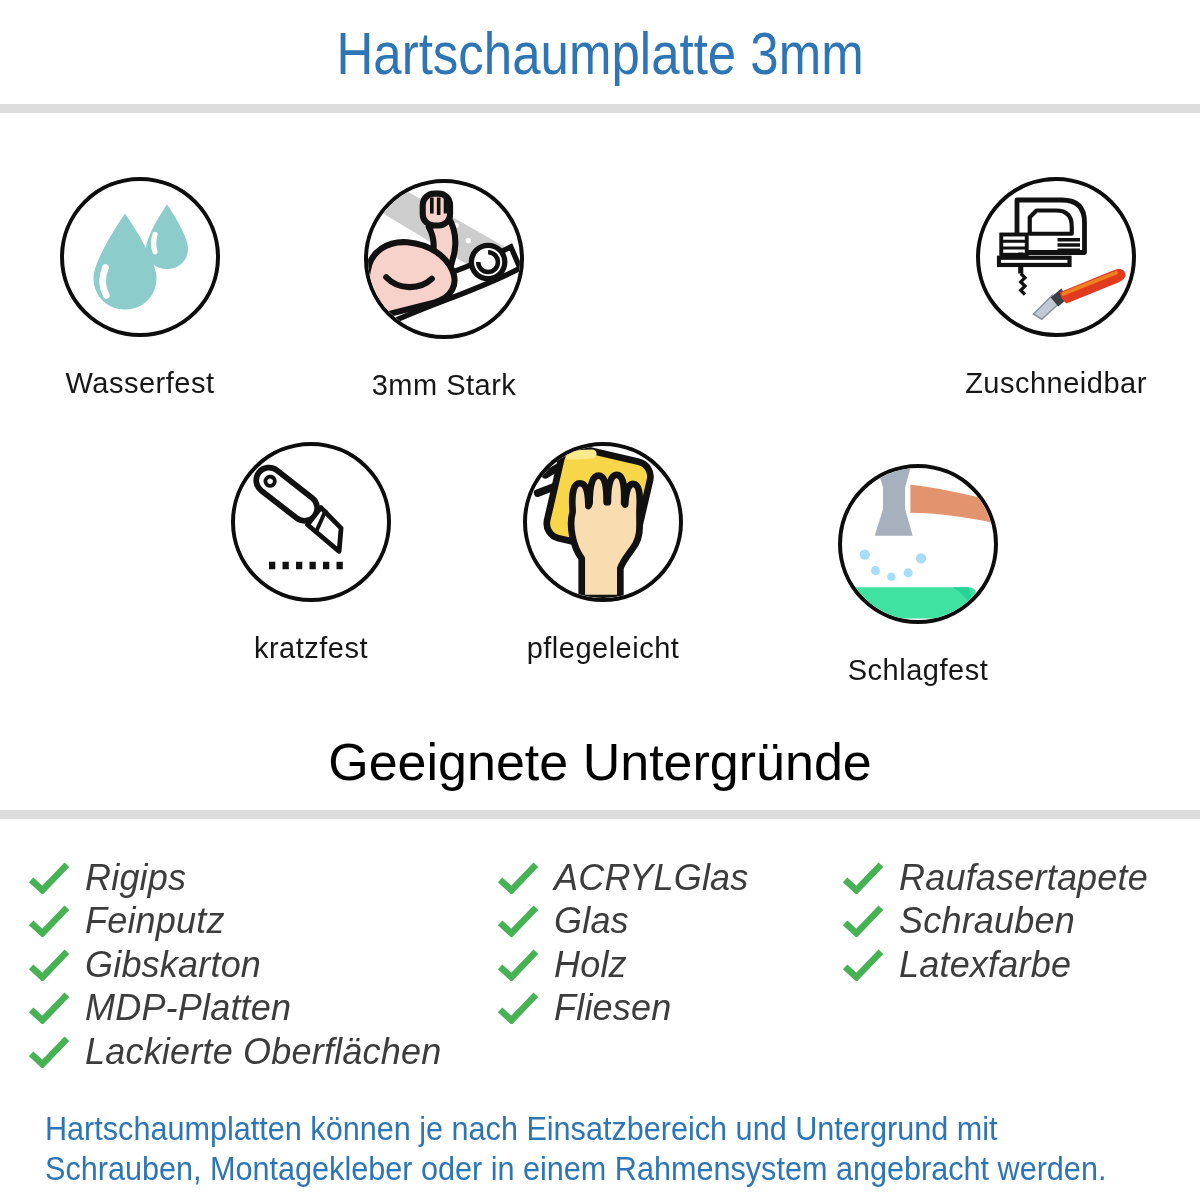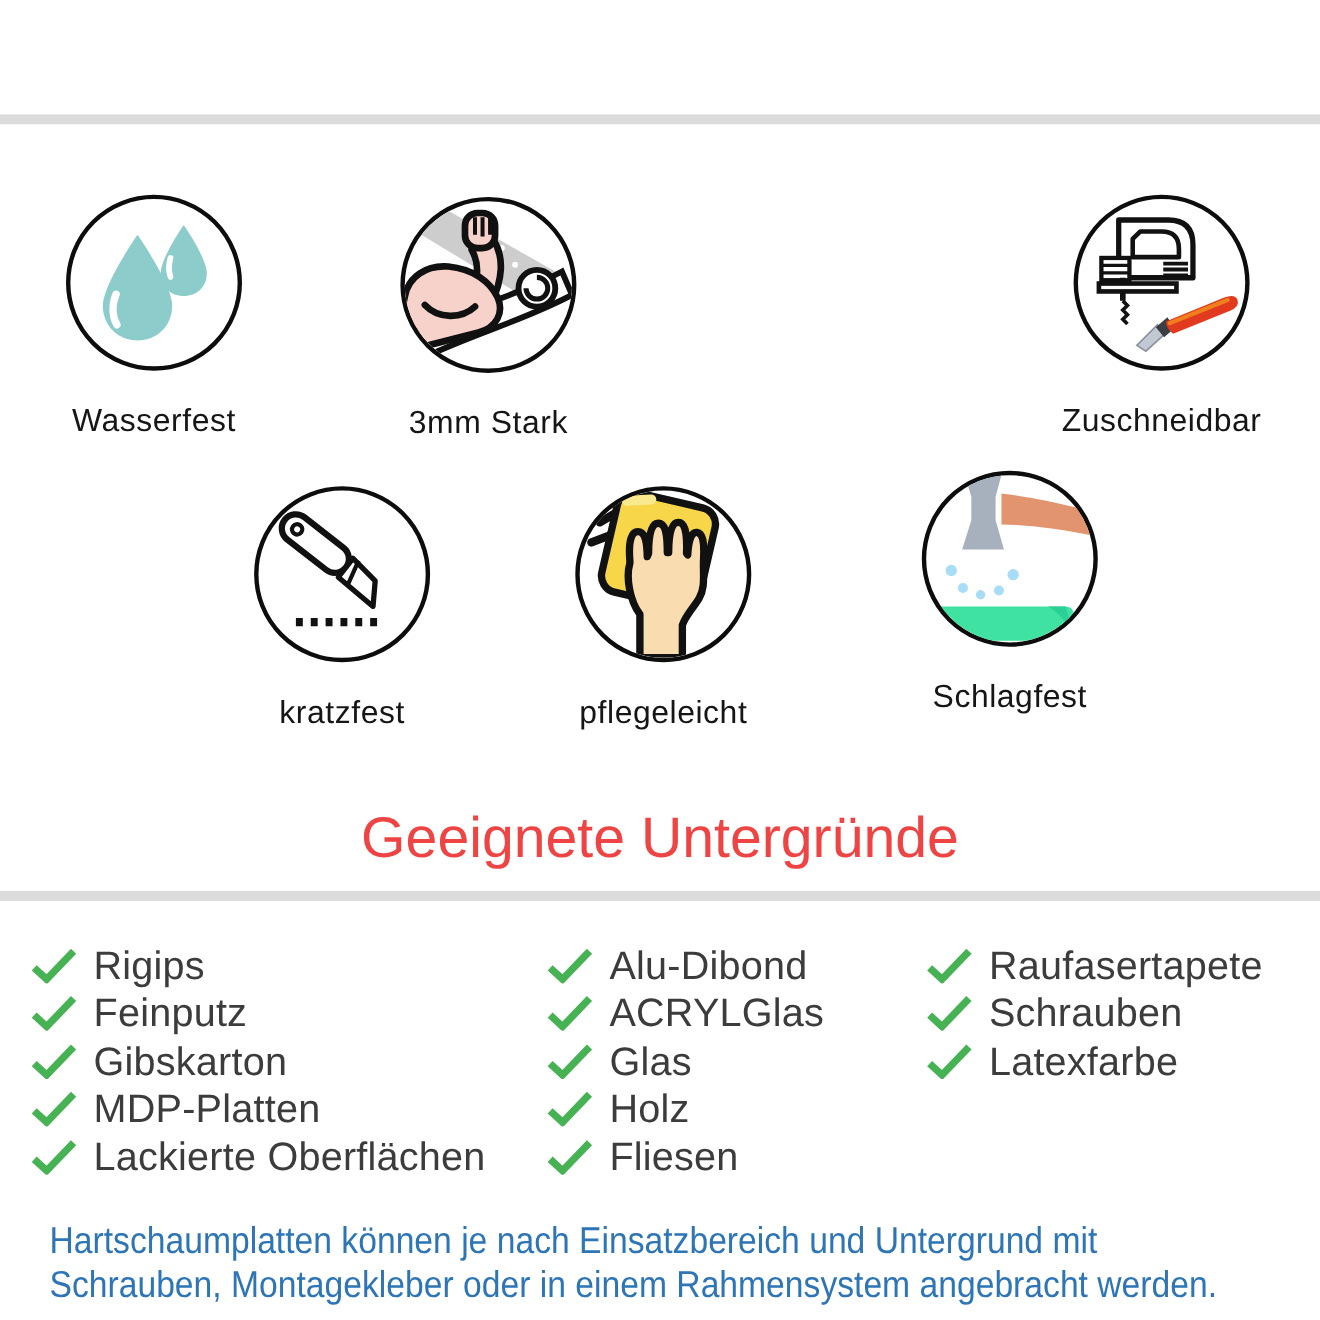--- a/index.html
+++ b/index.html
@@ -18,39 +18,40 @@
 
   .feat{position:absolute;width:320px;display:flex;flex-direction:column;align-items:center;}
   .feat .circle{
     width:160px;height:160px;box-sizing:border-box;border:4px solid #0d0d0d;border-radius:50%;
     background:#fff;display:flex;align-items:center;justify-content:center;overflow:hidden;
   }
   .feat .label{margin-top:30px;font-size:29px;color:#161616;letter-spacing:.5px;white-space:nowrap;}
 
   .heading2{
     position:absolute;top:733px;left:0;width:1200px;text-align:center;
-    font-size:52px;line-height:58px;color:#ef4444;white-space:nowrap;
+    font-size:52px;line-height:58px;color:#000000;white-space:nowrap;
   }
 
   .col{position:absolute;top:856px;display:flex;flex-direction:column;}
   .col.c1{left:28px;}
   .col.c2{left:497px;}
   .col.c3{left:842px;}
-  .check-row{height:43.5px;display:flex;align-items:center;}
+  .check-row{height:43.5px;display:flex;align-items:center;font-style:italic;}
   .check-row svg{width:42px;height:32px;margin-right:15px;flex:0 0 auto;}
   .check-row .itm{font-size:36px;color:#3c3c3c;letter-spacing:.2px;white-space:nowrap;}
 
   .footer{position:absolute;left:45px;top:1108px;color:#2e75b6;font-size:34px;line-height:40px;}
   .footer .line{transform:scaleX(0.9);transform-origin:left center;white-space:nowrap;}
 </style>
 </head>
 <body>
 
 <div class="page">
 
+  <div class="title"><span class="squeeze">Hartschaumplatte 3mm</span></div>
   <div class="divider one"></div>
 
   <div class="feat" style="left:-20px;top:177px;">
     <div class="circle">
       <svg viewBox="0 0 100 100" width="150" height="150">
         <path d="M40,21 C40,21 19,51 19,64 C19,76.5 28.5,85 40,85 C51.5,85 61,76.5 61,64 C61,51 40,21 40,21 Z" fill="#8cccca"></path>
         <path d="M27,57 C24.5,63 24.5,70 27.5,75.5" stroke="#fff" stroke-width="4.5" fill="none" stroke-linecap="round"></path>
         <path d="M68,15 C68,15 54,35 54,44.5 C54,52.5 60.2,58 68,58 C75.8,58 82,52.5 82,44.5 C82,35 68,15 68,15 Z" fill="#8cccca"></path>
         <path d="M60,35 C58.8,39 58.8,43 60,46.5" stroke="#fff" stroke-width="3.5" fill="none" stroke-linecap="round"></path>
       </svg>
@@ -121,21 +122,21 @@
         <g transform="rotate(13 47 36)">
           <rect x="17" y="5" width="60" height="61" rx="10" fill="#f7d64a" stroke="#111" stroke-width="4.4"></rect>
           <path d="M22,11 L36,7" stroke="#faea8e" stroke-width="6" stroke-linecap="round"></path>
         </g>
         <path d="M36,100 V74 C30,66 27.5,52 30,43.5 L30,42 C29,29.5 31.2,24.5 34.8,24.5 C38.4,24.5 40.2,28.5 40.4,39.5 L41.2,37.5 C41.2,24.5 43.4,19.5 47,19.5 C50.6,19.5 52.4,24 52.4,37 L53.2,37 C53.2,24 55.4,19 59,19 C62.6,19 64.4,24 63.9,37.5 L64.6,38.5 C65.2,28.5 67.2,24.5 70.2,25 C73.2,25.5 74.6,29.5 74.1,40.5 C73.6,50.5 75.4,57.5 71.4,64.5 C67.8,70.5 63.4,74.5 61.4,80.5 V100 Z" fill="#f9dcb0" stroke="#111" stroke-width="4.4" stroke-linejoin="round"></path>
       </svg>
     </div>
     <div class="label">pflegeleicht</div>
   </div>
 
-  <div class="feat" style="left:758px;top:428px;">
+  <div class="feat" style="left:758px;top:464px;">
     <div class="circle">
       <svg viewBox="0 0 100 100" width="152" height="152">
         <path d="M45,11 C64,13 88,18.5 104,23 L104,37 C86,33 63,29.5 45,29.5 Z" fill="#e2946e"></path>
         <path d="M22.5,-2 H45.5 L41.5,13 V27 L46.5,44.5 H21.5 L27,27 V13 Z" fill="#a7b1bd"></path>
         <circle cx="15" cy="57" r="3.4" fill="#a8ddf7"></circle>
         <circle cx="22" cy="67.5" r="3" fill="#a8ddf7"></circle>
         <circle cx="32.5" cy="71.5" r="2.8" fill="#a8ddf7"></circle>
         <circle cx="43.5" cy="69" r="3" fill="#a8ddf7"></circle>
         <circle cx="52" cy="59.5" r="3.4" fill="#a8ddf7"></circle>
         <path d="M7,78.5 H83 C87.5,78.5 88.5,81.5 88,84.5 L85.5,99 H9 C4.5,99 3.5,95 4,91.5 Z" fill="#40e2a2"></path>
@@ -179,26 +180,20 @@
         </svg>
       <span class="itm">Lackierte Oberflächen</span>
     </div>
   </div>
 
   <div class="col c2">
     <div class="check-row">
       <svg viewBox="0 0 44 34">
           <polyline points="3,19 15,30 41,3" fill="none" stroke="#47b254" stroke-width="7"></polyline>
         </svg>
-      <span class="itm">Alu-Dibond</span>
-    </div>
-    <div class="check-row">
-      <svg viewBox="0 0 44 34">
-          <polyline points="3,19 15,30 41,3" fill="none" stroke="#47b254" stroke-width="7"></polyline>
-        </svg>
       <span class="itm">ACRYLGlas</span>
     </div>
     <div class="check-row">
       <svg viewBox="0 0 44 34">
           <polyline points="3,19 15,30 41,3" fill="none" stroke="#47b254" stroke-width="7"></polyline>
         </svg>
       <span class="itm">Glas</span>
     </div>
     <div class="check-row">
       <svg viewBox="0 0 44 34">

